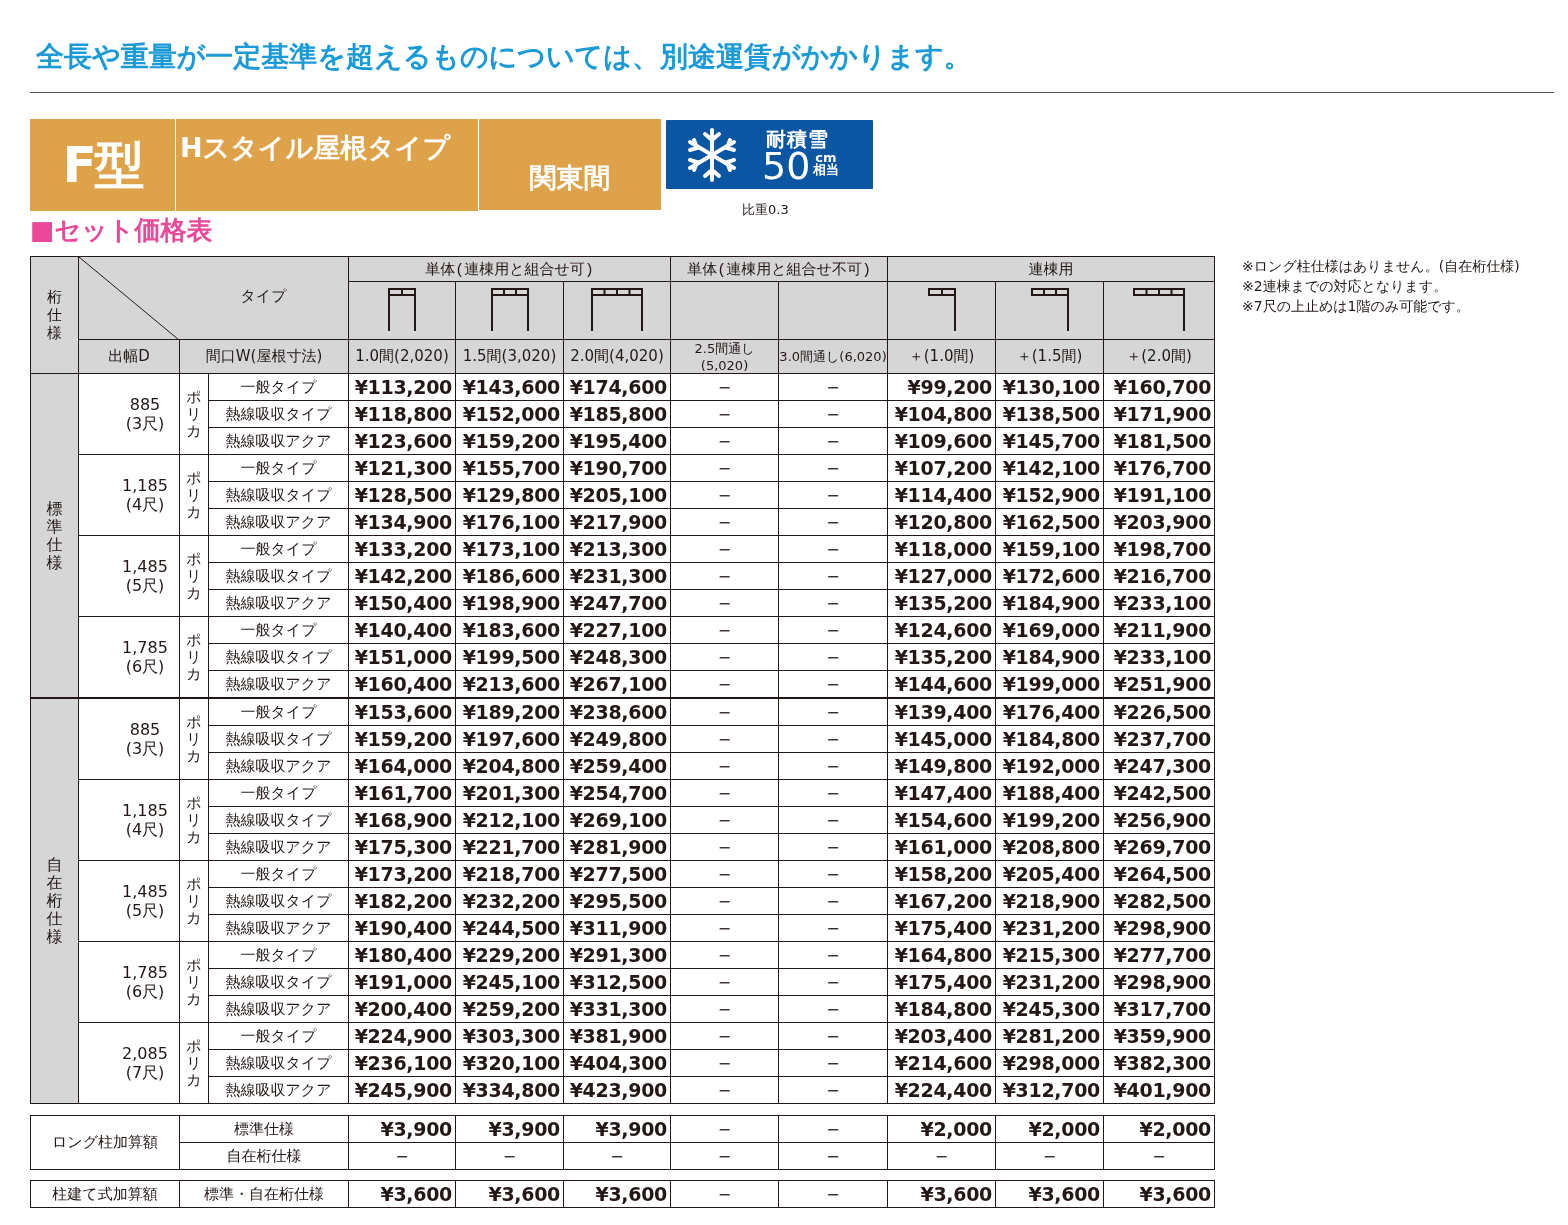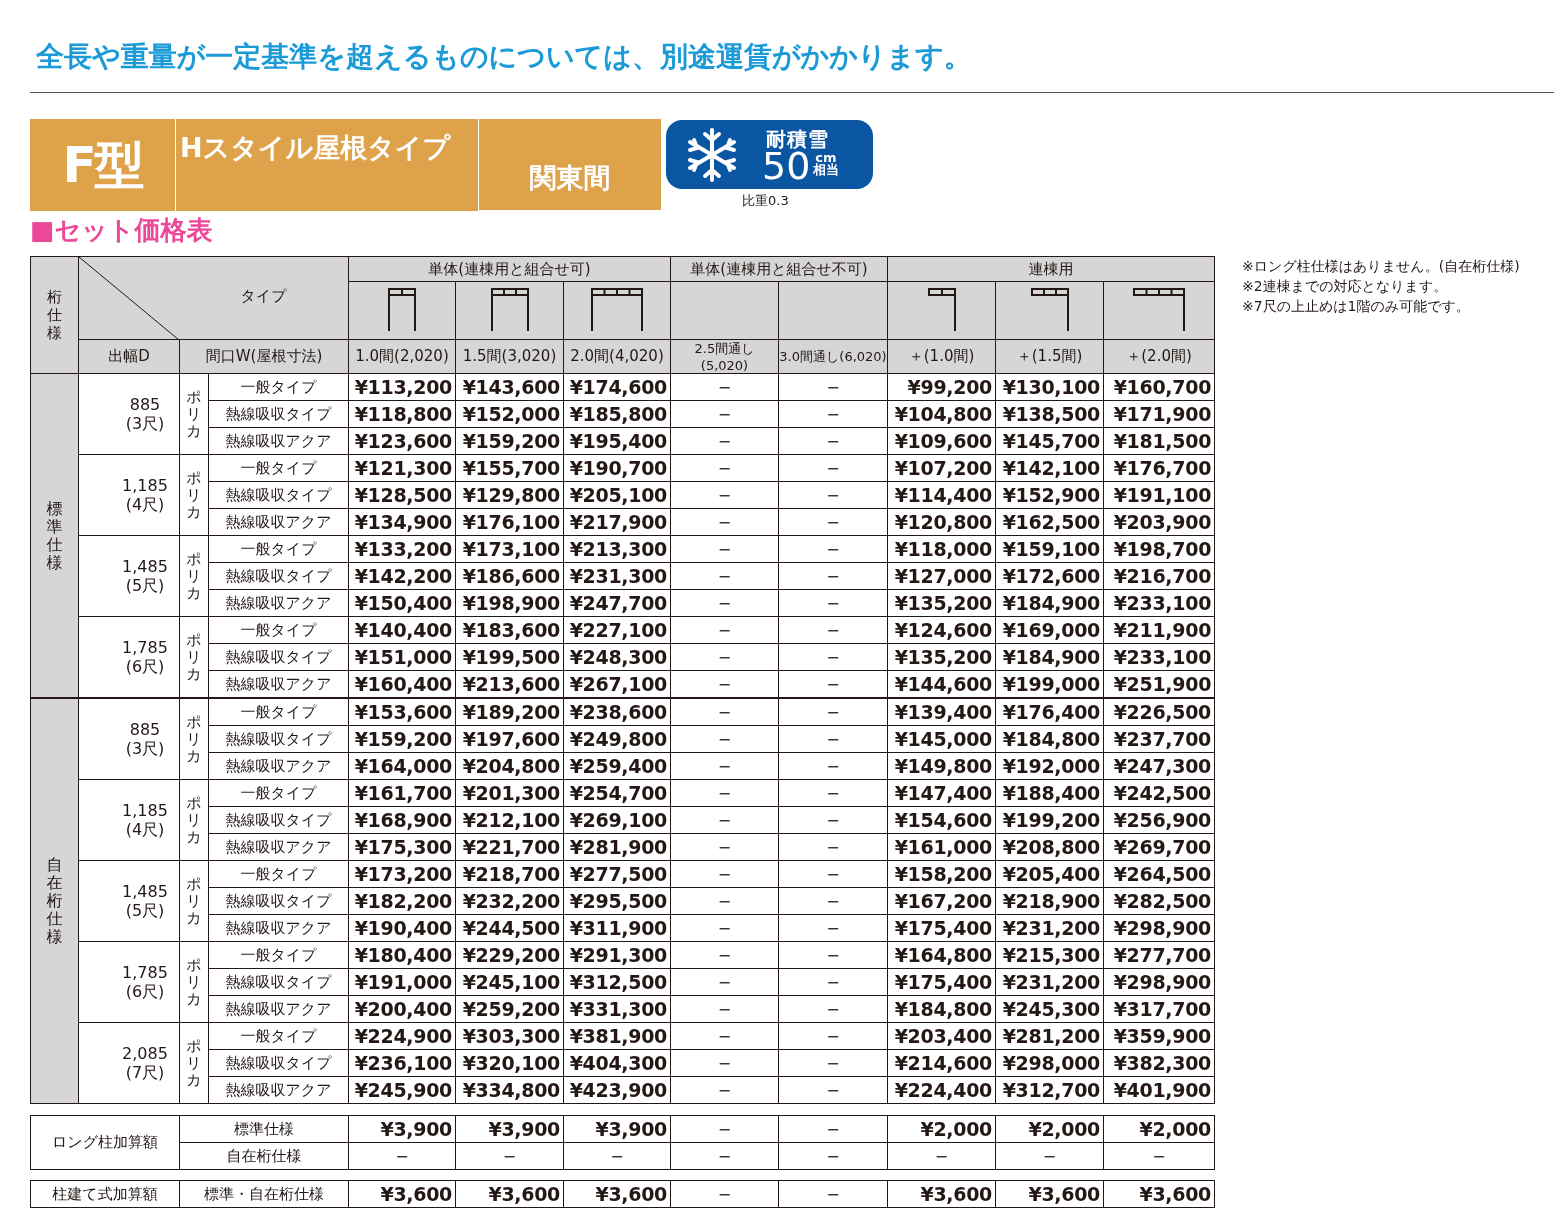--- a/index.html
+++ b/index.html
@@ -18,44 +18,44 @@
   .banner .b-type { width: 146px; display: flex; align-items: center; justify-content: center;
     font-size: 50px; font-weight: bold; color: #fff; border-right: 1px solid #fff; letter-spacing: -2px; }
   .banner .b-name { width: 303px; padding: 10px 0 0 4px; color: #fff; font-size: 27px; font-weight: bold;
     line-height: 37px; border-right: 1px solid #fff; }
   .banner .b-region { width: 182px; display: flex; flex-direction: column; }
   .banner .b-region div { flex: 1; display: flex; align-items: center; justify-content: center;
     color: #fff; font-weight: bold; font-size: 27px; }
   .banner .b-region div:first-child { border-bottom: 1px solid #fff; margin-top: 27px; }
 
   .snow { position: absolute; left: 666px; top: 120px; width: 207px; height: 69px; background: #0a56a3;
-    border-radius: 16px; color: #fff; }
+    border-radius: 1px; color: #fff; }
   .snow svg { position: absolute; left: 18px; top: 6px; }
   .snow .s-label { position: absolute; left: 100px; top: 6px; font-size: 20px; font-weight: bold; letter-spacing: 1px; }
   .snow .s-val { position: absolute; left: 96px; top: 26px; font-size: 38px; line-height: 40px; }
   .snow .s-unit { position: absolute; left: 147px; top: 32px; font-size: 13px; line-height: 12px; text-align: center; font-weight: bold; }
-  .gravity { position: absolute; left: 742px; top: 192px; font-size: 13px; }
+  .gravity { position: absolute; left: 742px; top: 201px; font-size: 13px; }
 
   .section-title { position: absolute; left: 30px; top: 213px; font-size: 26px; font-weight: bold; color: #ec4899; }
   .notes { position: absolute; left: 1242px; top: 256px; font-size: 14px; line-height: 20px; }
 
   table { border-collapse: collapse; position: absolute; left: 30px; table-layout: fixed; }
   td, th { border: 1px solid #231815; font-weight: normal; }
   .hdr td { background: #d6d6d6; font-size: 15px; text-align: center; }
   .price { font-weight: bold; font-size: 19px; text-align: right; padding-right: 3px; font-family: "DejaVu Sans", sans-serif; letter-spacing: -0.3px; }
   .dash { text-align: center; font-size: 16px; }
   .vlab { background: #d6d6d6; text-align: center; font-size: 16px; line-height: 18px; }
   .vlab span { display: inline-block; width: 16px; word-break: break-all; }
   .dcell { text-align: center; font-size: 16px; line-height: 19px; padding-left: 32px; }
   .poly { text-align: center; font-size: 15px; line-height: 17px; }
   .poly span { display: inline-block; width: 16px; word-break: break-all; }
   .rtype { text-align: center; font-size: 15px; white-space: nowrap; }
   tr.r td { height: 27px; }
   .diag { position: relative; }
-  .grp-hdr { text-align: center; }
+  .grp-hdr { text-align: center; font-family: Liberation Mono, monospace; }
 </style>
 </head>
 <body>
 
 <div class="headline">全長や重量が一定基準を超えるものについては、別途運賃がかかります。</div>
 <div class="rule"></div>
 
 <div class="banner">
   <div class="b-type">F型</div>
   <div class="b-name">

